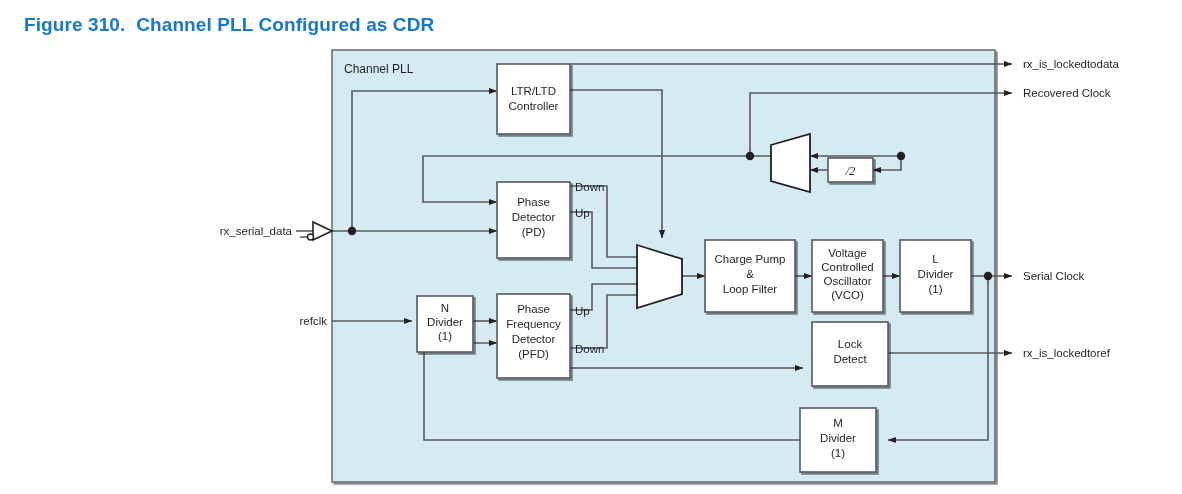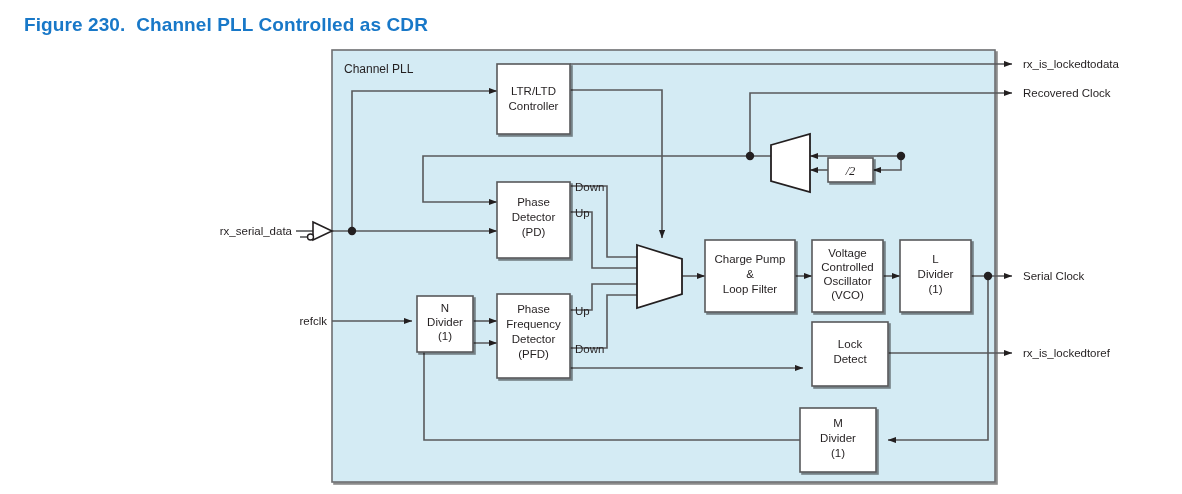--- a/index.html
+++ b/index.html
@@ -15,21 +15,21 @@
   .sig-text{font-family:"Liberation Sans",sans-serif;font-size:11.5px;fill:#231f20;}
   .lbl-text{font-family:"Liberation Sans",sans-serif;font-size:11.5px;fill:#231f20;}
   .pll-text{font-family:"Liberation Sans",sans-serif;font-size:12px;fill:#231f20;}
   .div2-text{font-family:"Liberation Serif",serif;font-size:12.5px;font-style:italic;fill:#231f20;}
 </style>
 </head>
 <body>
 
 <div id="root">
 
-  <div id="fig-title"><span>Figure 230.</span>&nbsp;&nbsp;<span>Channel PLL Controlled as CDR</span></div>
+  <div id="fig-title"><span>Figure 310.</span>&nbsp;&nbsp;<span>Channel PLL Configured as CDR</span></div>
 
   <svg id="diagram" viewBox="0 0 1182 494">
     <defs>
       <marker id="arr" markerWidth="9" markerHeight="9" refX="8.4" refY="3.2" orient="auto" markerUnits="userSpaceOnUse">
         <path d="M0,0 L8.6,3.2 L0,6.4 z" fill="#231f20"></path>
       </marker>
       <filter id="bxsh" x="-10%" y="-10%" width="130%" height="130%">
         <feDropShadow dx="2" dy="2" stdDeviation="0" flood-color="#000000" flood-opacity="0.45"></feDropShadow>
       </filter>
     </defs>

